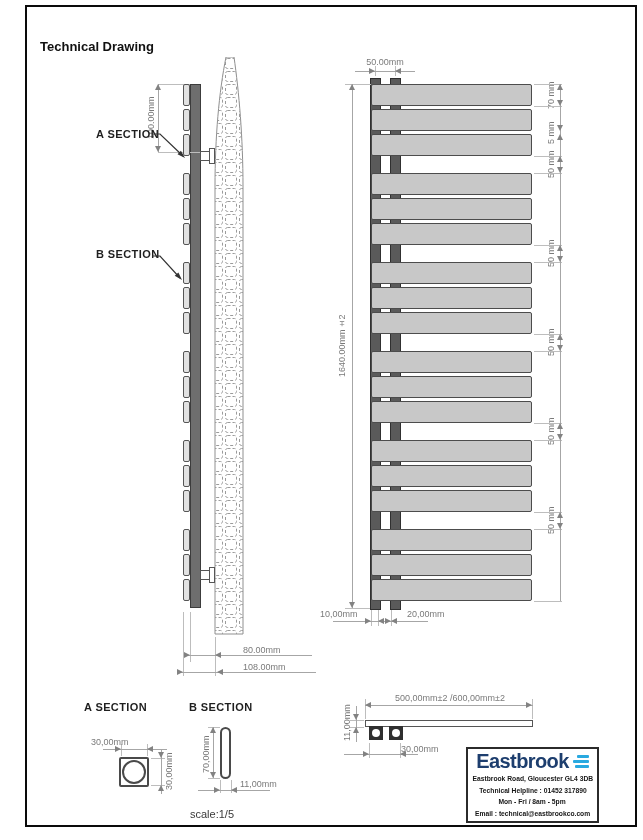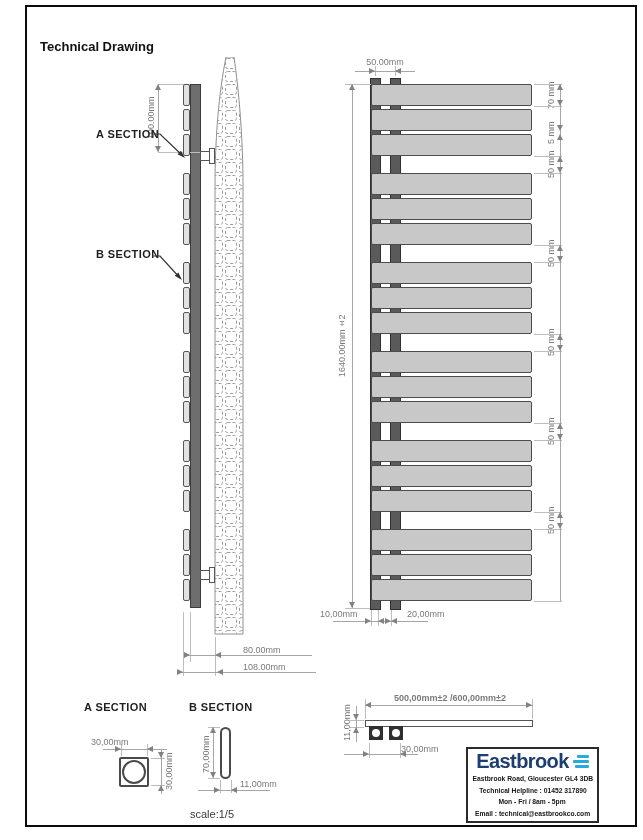--- a/index.html
+++ b/index.html
@@ -166,21 +166,21 @@
   <div class="tvbar"></div>
   <div class="tvsq" style="left:369px;top:726px;"></div>
   <div class="tvdot" style="left:372px;top:729px;"></div>
   <div class="tvsq" style="left:389px;top:726px;"></div>
   <div class="tvdot" style="left:392px;top:729px;"></div>
   <div class="vl ext" style="left:365px;top:699px;height:20px;"></div>
   <div class="vl ext" style="left:532px;top:699px;height:20px;"></div>
   <div class="hl" style="left:365px;top:705px;width:168px;"></div>
   <div class="ar l" style="left:365px;top:702px;"></div>
   <div class="ar r" style="left:526px;top:702px;"></div>
-  <div class="dtx" style="left:384px;top:693px;width:132px;text-align:center;font-weight:bold;">500,00mm±2 /600,00mm±2</div>
+  <div class="dtx" style="left:384px;top:693px;width:132px;text-align:center;">500,00mm±2 /600,00mm±2</div>
   <div class="hl ext" style="left:350px;top:720px;width:14px;"></div>
   <div class="hl ext" style="left:350px;top:727px;width:14px;"></div>
   <div class="vl" style="left:356px;top:706px;height:36px;"></div>
   <div class="ar d" style="left:353px;top:714px;"></div>
   <div class="ar u" style="left:353px;top:727px;"></div>
   <div class="vtx" style="left:342px;top:703px;height:40px;">11,00mm</div>
   <div class="vl ext" style="left:369px;top:743px;height:15px;"></div>
   <div class="vl ext" style="left:400px;top:743px;height:15px;"></div>
   <div class="hl" style="left:344px;top:754px;width:74px;"></div>
   <div class="ar r" style="left:363px;top:751px;"></div>

